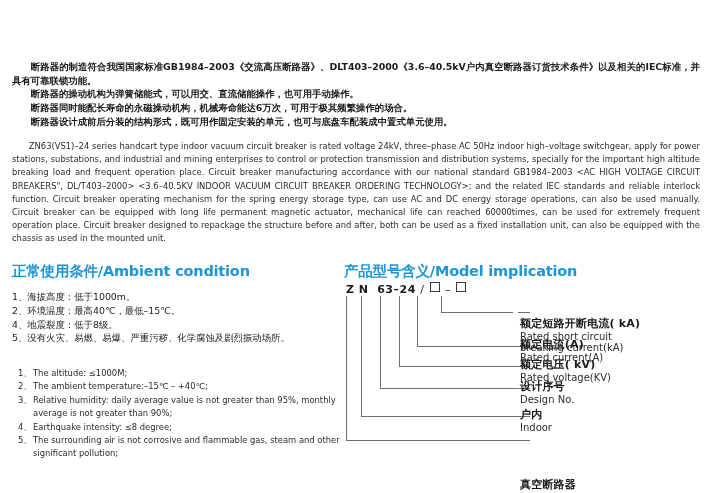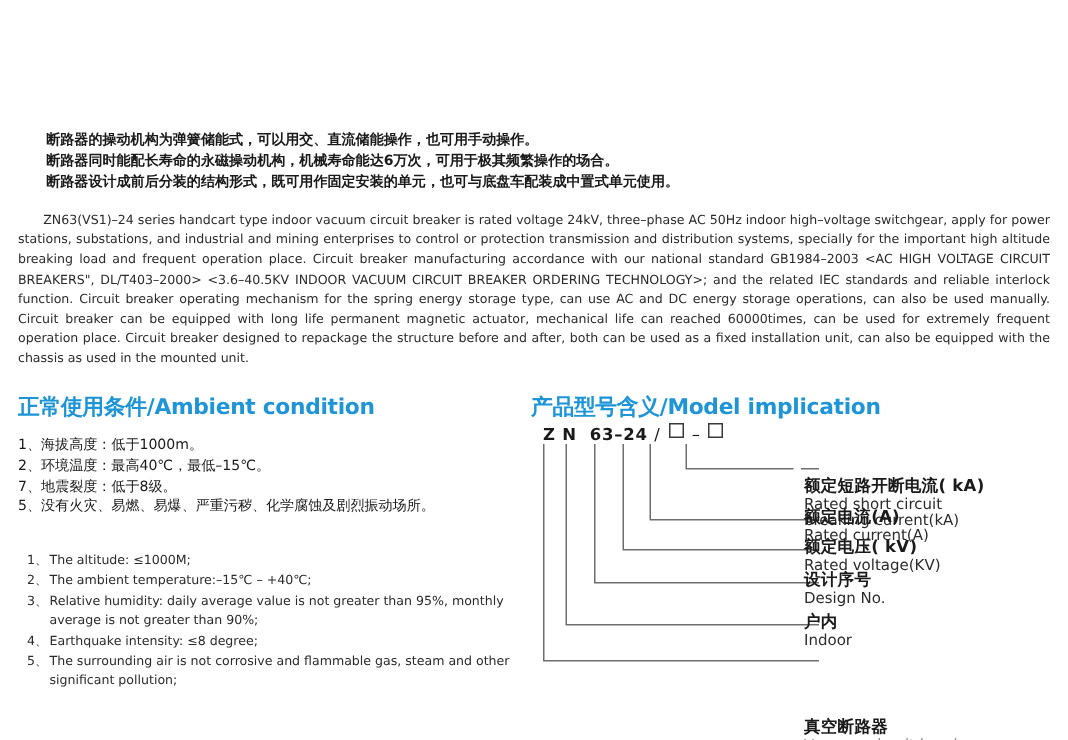--- a/index.html
+++ b/index.html
@@ -64,21 +64,21 @@
     color:#2b2b2b;
   }
   .en-list .li{
     display:flex;
     align-items:flex-start;
   }
   .en-list .num{width:15px;flex:0 0 15px;}
   .en-list .txt{flex:1 1 auto;}
 
   
-  .model-box{position:absolute;left:358px;top:282px;width:354px;height:200px;}
+  .model-box{position:absolute;left:342px;top:282px;width:354px;height:200px;}
   .model-code{
     position:absolute;left:4px;top:0px;
     font-family:"DejaVu Sans","Liberation Sans",sans-serif;
     font-size:11px;font-weight:bold;color:#1a1a1a;
     white-space:nowrap;letter-spacing:0.5px;
   }
   .model-code .sq{
     display:inline-block;width:8px;height:8px;
     border:1.1px solid #3a3a3a;vertical-align:1px;margin:0 1px;
   }
@@ -101,20 +101,23 @@
     display:block;font-weight:normal;font-size:10px;color:#2b2b2b;
     line-height:11.5px;
   }
 </style>
 </head>
 <body>
 
 <div class="page">
 
 
+  <div class="cn-para" style="left:12px;top:60px;width:688px;">
+    <span class="indent">断路器的制造符合我国国家标准GB1984–2003《交流高压断路器》、DLT403–2000《3.6–40.5kV户内真空断路器订货技术条件》以及相关的IEC标准，并具有可靠联锁功能。</span>
+  </div>
   <div class="cn-para" style="left:12px;top:87px;width:688px;">
     <span class="indent">断路器的操动机构为弹簧储能式，可以用交、直流储能操作，也可用手动操作。</span>
   </div>
   <div class="cn-para" style="left:12px;top:101px;width:688px;">
     <span class="indent">断路器同时能配长寿命的永磁操动机构，机械寿命能达6万次，可用于极其频繁操作的场合。</span>
   </div>
   <div class="cn-para" style="left:12px;top:115px;width:688px;">
     <span class="indent">断路器设计成前后分装的结构形式，既可用作固定安装的单元，也可与底盘车配装成中置式单元使用。</span>
   </div>
 
@@ -122,21 +125,21 @@
     <span class="indent">ZN63(VS1)–24 series handcart type indoor vacuum circuit breaker is rated voltage 24kV, three–phase AC 50Hz indoor high–voltage switchgear, apply for power stations, substations, and industrial and mining enterprises to control or protection transmission and distribution systems, specially for the important high altitude breaking load and frequent operation place. Circuit breaker manufacturing accordance with our national standard GB1984–2003 &lt;AC HIGH VOLTAGE CIRCUIT BREAKERS", DL/T403–2000&gt; &lt;3.6–40.5KV INDOOR VACUUM CIRCUIT BREAKER ORDERING TECHNOLOGY&gt;; and the related IEC standards and reliable interlock function. Circuit breaker operating mechanism for the spring energy storage type, can use AC and DC energy storage operations, can also be used manually. Circuit breaker can be equipped with long life permanent magnetic actuator, mechanical life can reached 60000times, can be used for extremely frequent operation place. Circuit breaker designed to repackage the structure before and after, both can be used as a fixed installation unit, can also be equipped with the chassis as used in the mounted unit.</span>
   </div>
 
   <div class="sec-head" style="left:12px;top:262px;">
     <span class="cn">正常使用条件</span><span class="sep">/</span><span class="en">Ambient condition</span>
   </div>
 
   <div class="cn-list" style="left:12px;top:290px;width:345px;">
     <div>1、海拔高度：低于1000m。</div>
     <div>2、环境温度：最高40℃，最低–15℃。</div>
-    <div>7、地震裂度：低于8级。</div>
+    <div>4、地震裂度：低于8级。</div>
     <div>5、没有火灾、易燃、易爆、严重污秽、化学腐蚀及剧烈振动场所。</div>
   </div>
 
   <div class="en-list" style="left:18px;top:367px;width:330px;">
     <div class="li">
       <span class="num">1、</span>
       <span class="txt">The altitude: ≤1000M;</span>
     </div>
     <div class="li">
       <span class="num">2、</span>
@@ -149,21 +152,21 @@
     <div class="li">
       <span class="num">4、</span>
       <span class="txt">Earthquake intensity: ≤8 degree;</span>
     </div>
     <div class="li">
       <span class="num">5、</span>
       <span class="txt">The surrounding air is not corrosive and flammable gas, steam and other significant pollution;</span>
     </div>
   </div>
 
-  <div class="sec-head" style="left:354px;top:262px;">
+  <div class="sec-head" style="left:344px;top:262px;">
     <span class="cn">产品型号含义</span><span class="sep">/</span><span class="en">Model implication</span>
   </div>
 
   <div class="model-box">
 
     <div class="model-code">
       <span>Z</span>&nbsp;<span>N</span>&nbsp;&nbsp;<span>63–24</span>&nbsp;<span class="sep">/</span>&nbsp;<span class="sq"></span>&nbsp;<span class="sep">–</span>&nbsp;<span class="sq"></span>
     </div>
 
     <div class="leader v" style="left:99px;top:14px;height:16px;"></div>

